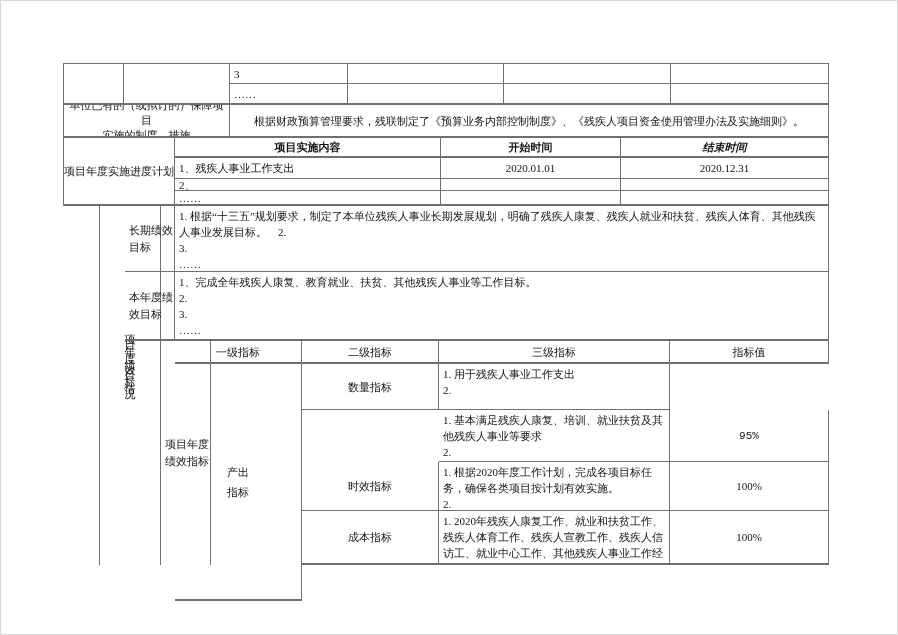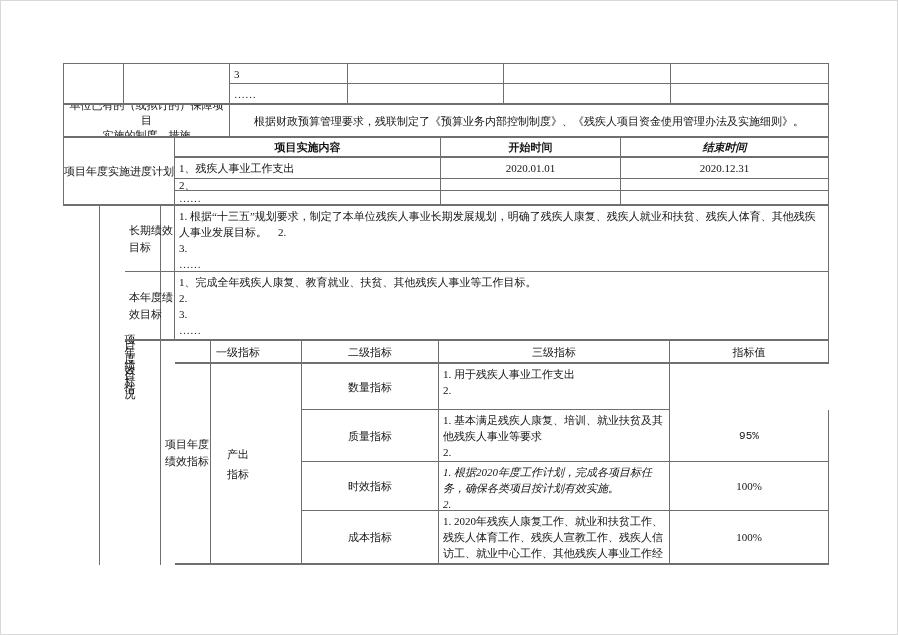--- a/index.html
+++ b/index.html
@@ -88,34 +88,33 @@
 ……</div>
 
   <div class="c vl pre lh17 nb" style="left:124px;top:340px;width:50px;height:224px;">项目年度
 绩效指标</div>
 
   <div class="c ctr b2" style="left:174px;top:340px;width:127px;height:23px;">一级指标</div>
   <div class="c ctr b2" style="left:301px;top:340px;width:137px;height:23px;">二级指标</div>
   <div class="c ctr b2" style="left:438px;top:340px;width:231px;height:23px;">三级指标</div>
   <div class="c ctr b2" style="left:669px;top:340px;width:159px;height:23px;">指标值</div>
 
-  <div class="c ctr pre lh20 b2" style="left:174px;top:363px;width:127px;height:201px;">产出
+  <div class="c ctr pre lh20 b2" style="left:174px;top:363px;width:127px;height:237px;">产出
 指标</div>
 
   <div class="c ctr" style="left:301px;top:363px;width:137px;height:46px;">数量指标</div>
   <div class="c tl pre" style="left:438px;top:363px;width:231px;height:46px;">1. 用于残疾人事业工作支出
 2.</div>
 
-  <div class="c ctr" style="left:301px;top:409px;width:137px;height:52px;">质量指标</div>
   <div class="c tl pre" style="left:438px;top:409px;width:231px;height:52px;">1. 基本满足残疾人康复、培训、就业扶贫及其他残疾人事业等要求
 2.</div>
   <div class="c ctr" style="left:669px;top:409px;width:159px;height:52px;font-family:Liberation Mono, monospace;">95%</div>
 
   <div class="c ctr" style="left:301px;top:461px;width:137px;height:49px;">时效指标</div>
-  <div class="c tl pre" style="left:438px;top:461px;width:231px;height:49px;font-style:italic;">1. 根据2020年度工作计划，完成各项目标任务，确保各类项目按计划有效实施。
+  <div class="c tl pre" style="left:438px;top:461px;width:231px;height:49px;">1. 根据2020年度工作计划，完成各项目标任务，确保各类项目按计划有效实施。
 2.</div>
   <div class="c ctr" style="left:669px;top:461px;width:159px;height:49px;">100%</div>
 
   <div class="c ctr b2" style="left:301px;top:510px;width:137px;height:54px;">成本指标</div>
   <div class="c tl pre b2" style="left:438px;top:510px;width:231px;height:54px;">1. 2020年残疾人康复工作、就业和扶贫工作、残疾人体育工作、残疾人宣教工作、残疾人信访工、就业中心工作、其他残疾人事业工作经</div>
   <div class="c ctr b2" style="left:669px;top:510px;width:159px;height:54px;">100%</div>
 
 </div>
 
 </body></html>

